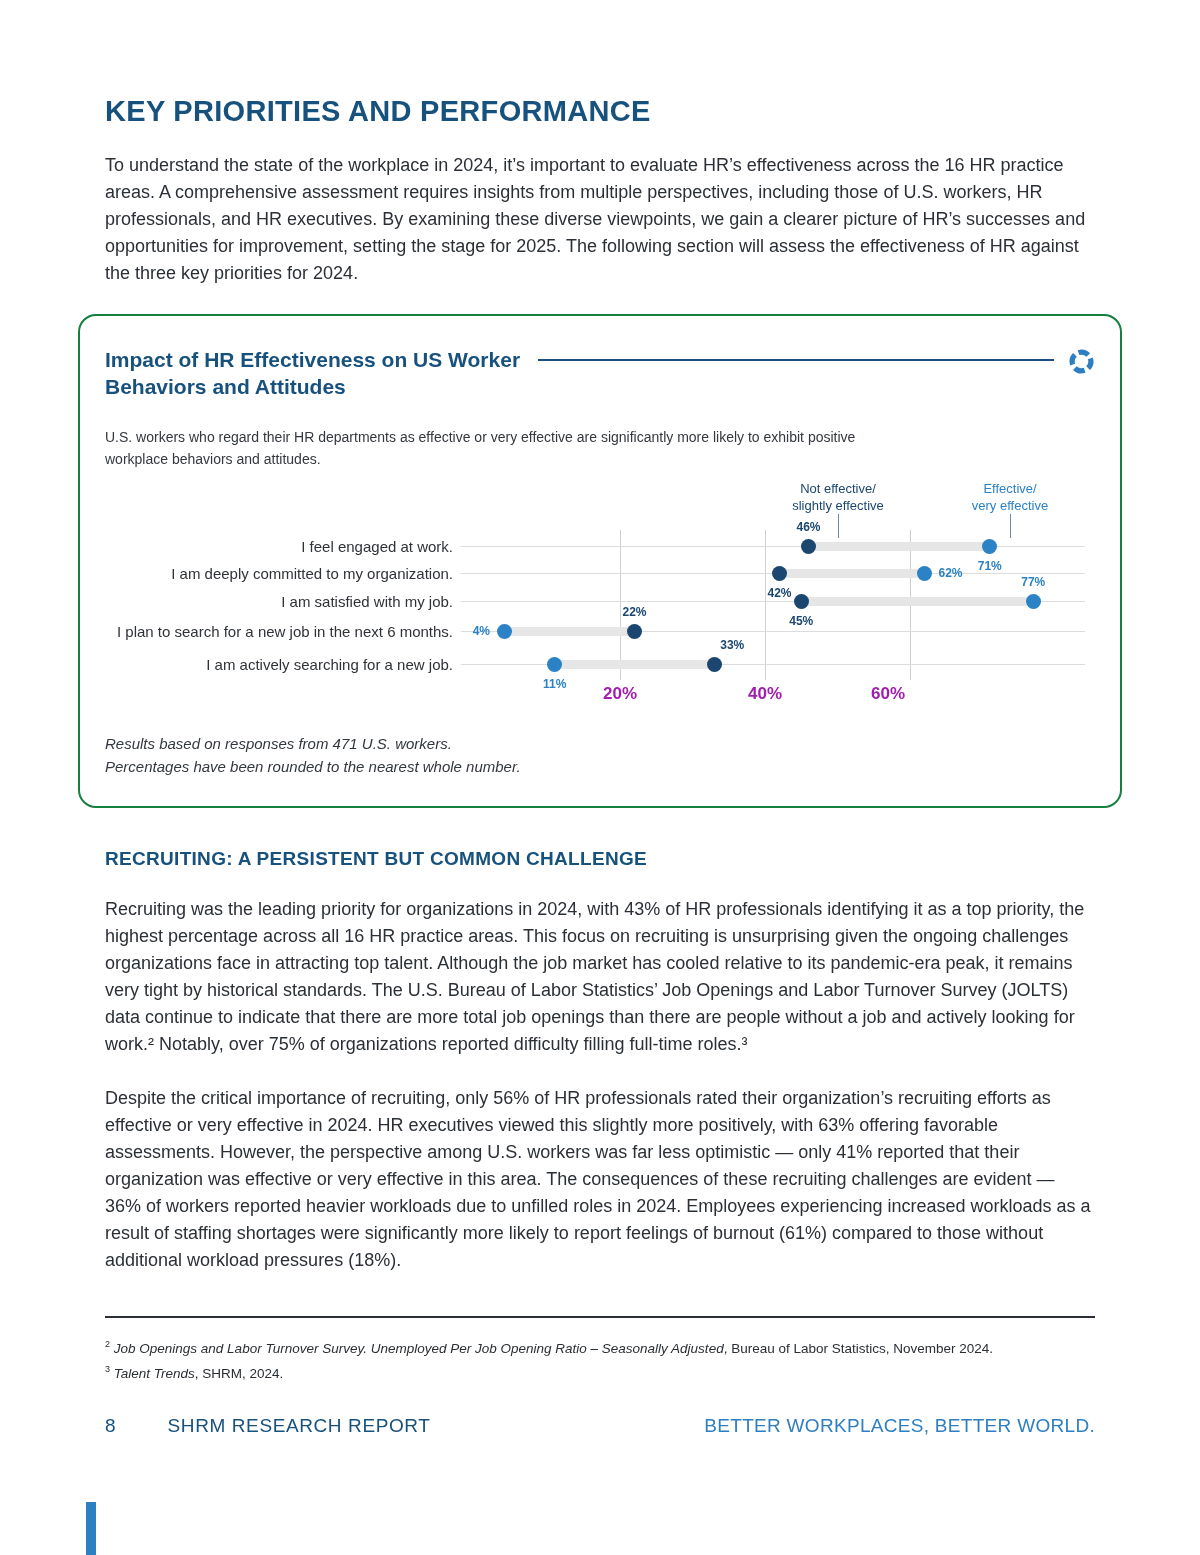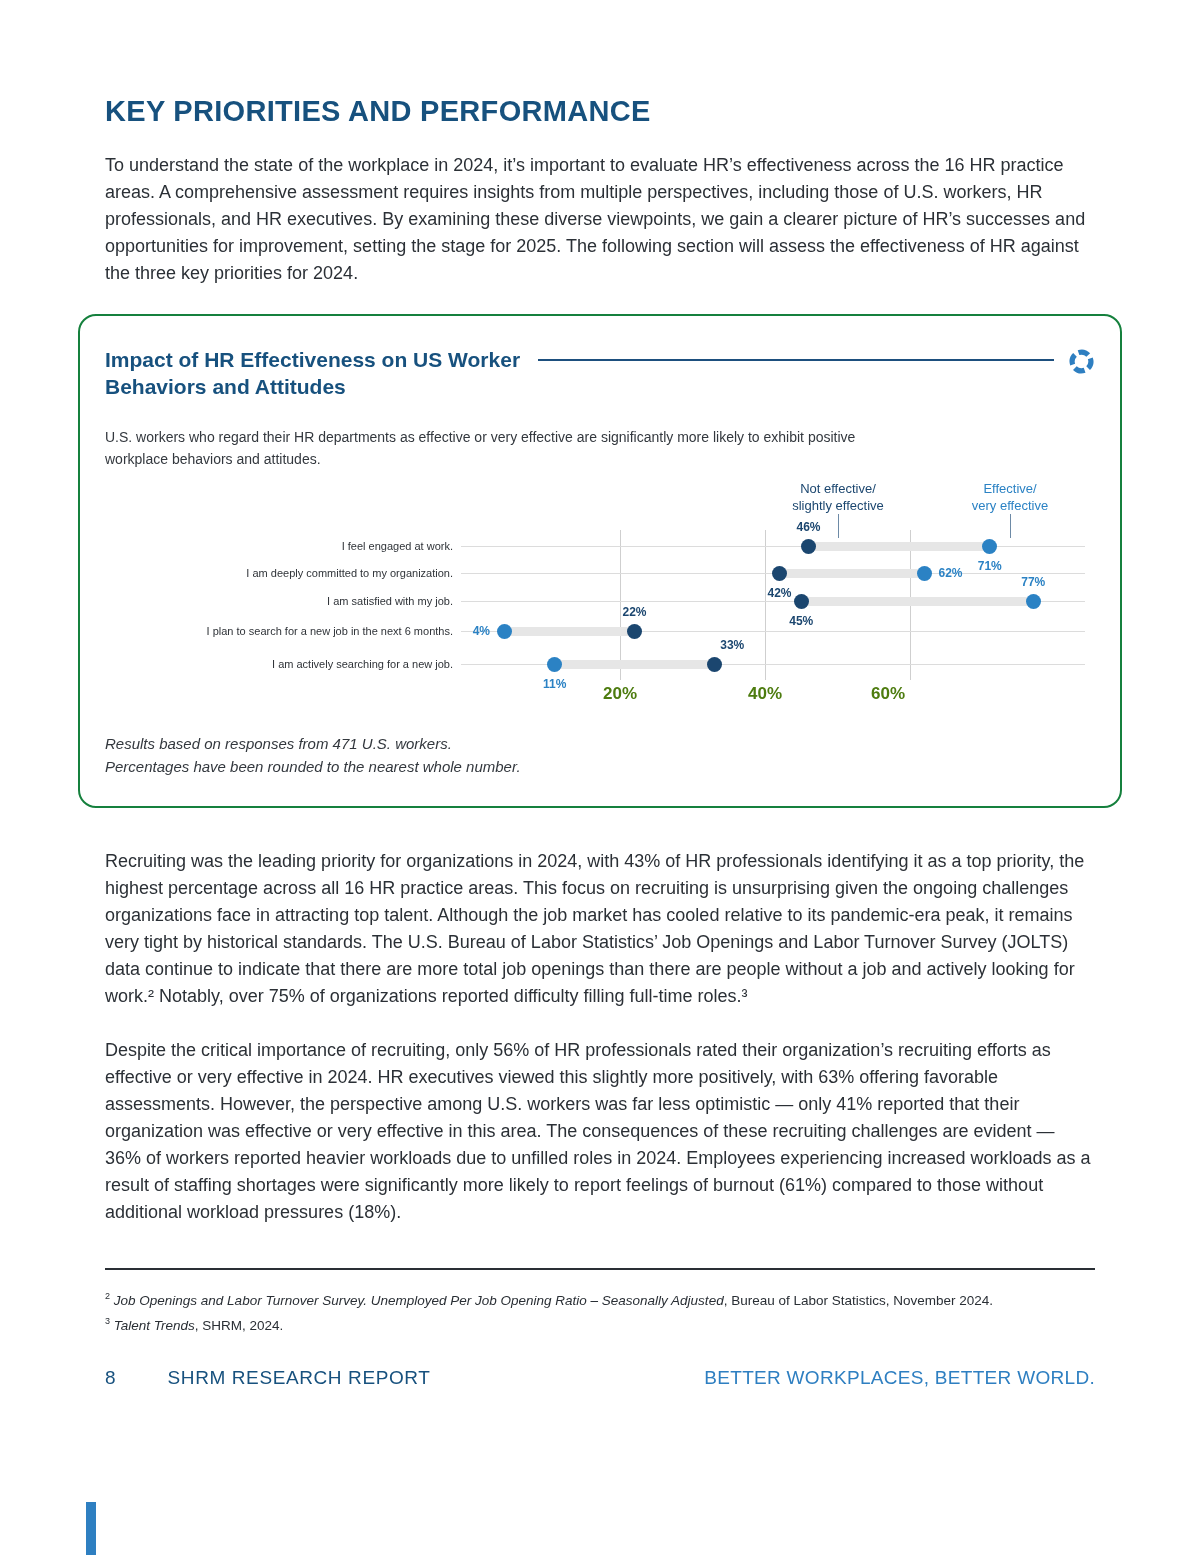--- a/index.html
+++ b/index.html
@@ -15,23 +15,23 @@
   .box-title { flex:none; font-size:21px; font-weight:bold; color:#17517e; line-height:27px; }
   .title-rule { flex:1; height:2px; background:#1d4f7e; margin:13px 14px 0 18px; }
   .box-icon { flex:none; margin-top:2px; }
   .box-subtitle { font-size:14px; line-height:22px; color:#33383e; max-width:775px; margin-bottom:10px; }
 
   .chart { position:relative; height:232px;text-decoration:underline; }
   .chart > div { position:absolute; }
   .legend { font-size:13px; line-height:17px; text-align:center; }
   .leg-tick { width:1px; background:#6d8aa6; }
   .gridline { width:1px; background:#cfcfcf; }
-  .axis-label { width:60px; text-align:center; font-weight:bold; font-size:17px; color:#4d7c0f; }
+  .axis-label { width:60px; text-align:center; font-weight:bold; font-size:17px; color:#a21caf; }
   .row-line { height:1px; background:#dcdcdc; }
-  .row-label { text-align:right; font-size:11px; color:#2f3338; line-height:19px; }
+  .row-label { text-align:right; font-size:15px; color:#2f3338; line-height:19px; }
   .bar { height:9px; background:#e6e6e6; border-radius:5px; }
   .dot { width:15px; height:15px; border-radius:50%; }
   .val-label { font-weight:bold; font-size:12px; line-height:18px; }
 
   .box-footnote { font-style:italic; font-size:15px; line-height:23px; color:#33383e; margin-top:20px; }
 
   h2.section-heading { font-size:19px; font-weight:bold; color:#17517e; letter-spacing:.3px; margin-bottom:26px; }
 
   hr.footnote-rule { border:none; border-top:2px solid #2a2f35; margin:42px 0 16px 0; }
   .footnotes p { font-size:13.5px; line-height:21px; color:#2a2f35; }
@@ -118,20 +118,21 @@
         <div class="dot" style="left: 442.25px; top: 176.5px; background: rgb(43, 130, 196);"></div>
         <div class="val-label" style="color: rgb(43, 130, 196); left: 419.75px; top: 195px; width: 60px; text-align: center;">11%</div>
       </div>
 
     <p class="box-footnote">
       <span>Results based on responses from 471 U.S. workers.</span><br>
       <span>Percentages have been rounded to the nearest whole number.</span>
     </p>
   </section>
 
+  <h2 class="section-heading">RECRUITING: A PERSISTENT BUT COMMON CHALLENGE</h2>
 
   <p class="body">Recruiting was the leading priority for organizations in 2024, with 43% of HR professionals identifying it as a top priority, the highest percentage across all 16 HR practice areas. This focus on recruiting is unsurprising given the ongoing challenges organizations face in attracting top talent. Although the job market has cooled relative to its pandemic-era peak, it remains very tight by historical standards. The U.S. Bureau of Labor Statistics’ Job Openings and Labor Turnover Survey (JOLTS) data continue to indicate that there are more total job openings than there are people without a job and actively looking for work.²  Notably, over 75% of organizations reported difficulty filling full-time roles.³</p>
   <p class="body">Despite the critical importance of recruiting, only 56% of HR professionals rated their organization’s recruiting efforts as effective or very effective in 2024. HR executives viewed this slightly more positively, with 63% offering favorable assessments. However, the perspective among U.S. workers was far less optimistic — only 41% reported that their organization was effective or very effective in this area. The consequences of these recruiting challenges are evident — 36% of workers reported heavier workloads due to unfilled roles in 2024. Employees experiencing increased workloads as a result of staffing shortages were significantly more likely to report feelings of burnout (61%) compared to those without additional workload pressures (18%).</p>
 
   <hr class="footnote-rule">
 
   <div class="footnotes">
     <p><sup>2</sup> <em>Job Openings and Labor Turnover Survey. Unemployed Per Job Opening Ratio – Seasonally Adjusted</em><span>, Bureau of Labor Statistics, November 2024.</span></p>
     <p><sup>3</sup> <em>Talent Trends</em><span>, SHRM, 2024.</span></p>
   </div>

